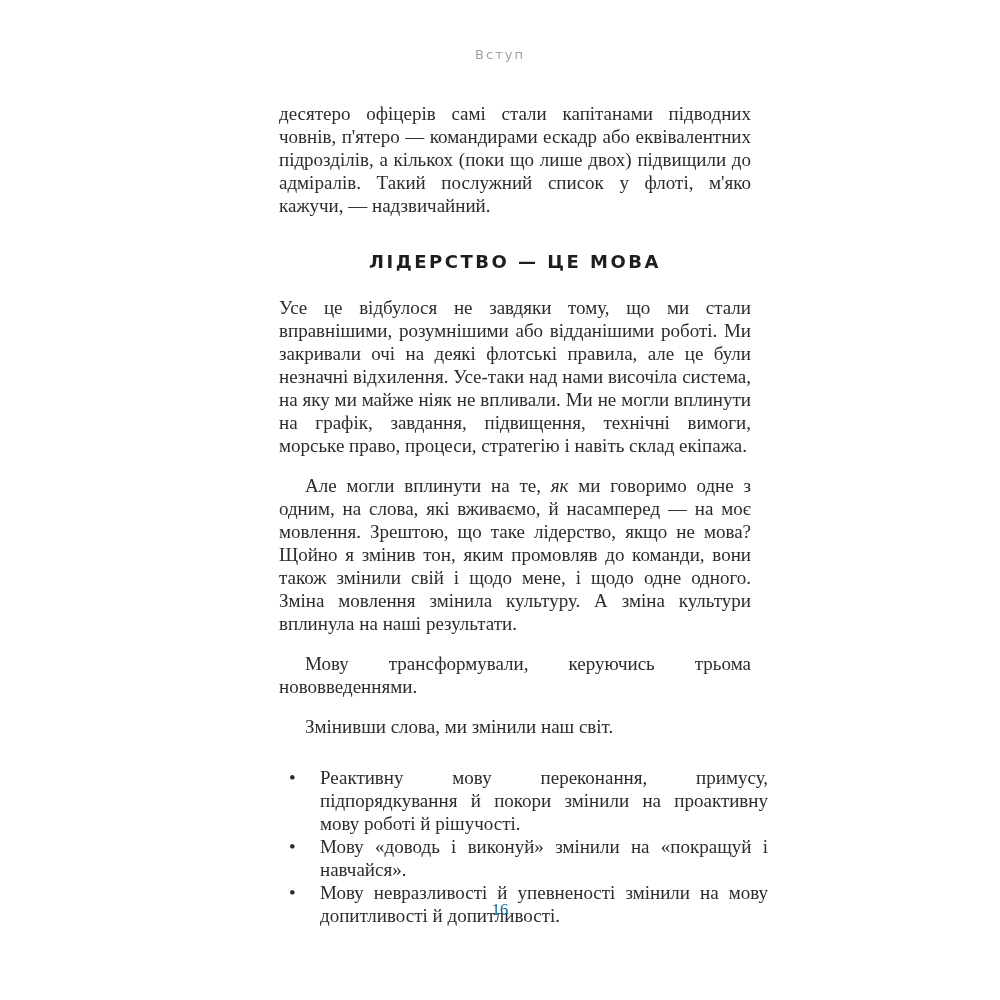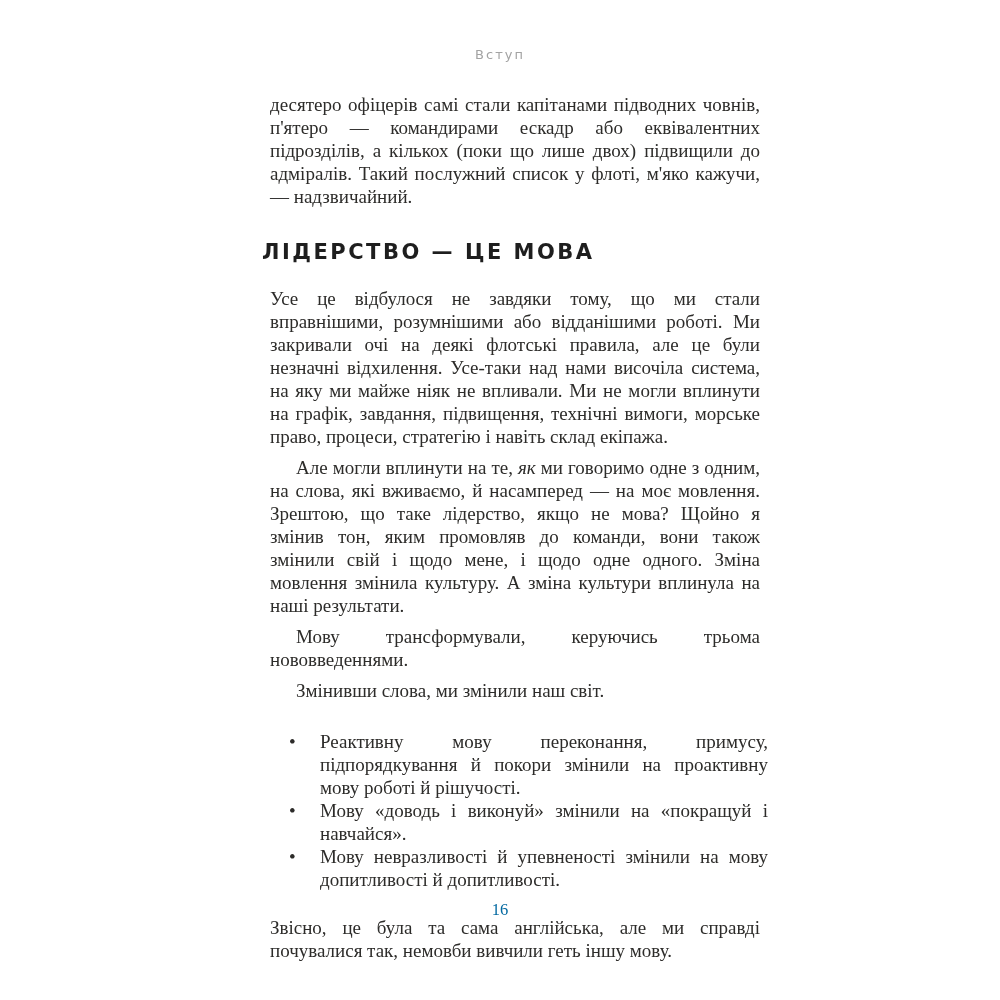--- a/index.html
+++ b/index.html
@@ -26,29 +26,29 @@
   }
   .column {
     position: absolute;
     top: 85px;
     left: 262px;
     width: 506px;
     font-size: 19px;
     line-height: 23px;
     text-align: justify;
   }
-  .column p { margin: 8px; }
+  .column p { margin: 17px; }
   .column p.indent { text-indent: 26px; }
   h2.section-heading {
     font-family: "DejaVu Sans", "Liberation Sans", sans-serif;
     font-weight: bold;
-    font-size: 21px;
+    font-size: 18px;
     letter-spacing: 2.5px;
     line-height: 21px;
-    text-align: left;
+    text-align: center;
     color: #1e1e1e;
     margin: 34px 0 24px 0;
   }
   ul.bullet-list {
     list-style: none;
     margin: 28px 0 25px 0;
     padding: 0;
   }
   ul.bullet-list li {
     position: relative;
@@ -100,20 +100,19 @@
       <li>
         <span class="bullet-glyph">•</span>
         <span>Мову «доводь і виконуй» змінили на «покращуй і навчайся».</span>
       </li>
       <li>
         <span class="bullet-glyph">•</span>
         <span>Мову невразливості й упевненості змінили на мову допитливості й допитливості.</span>
       </li>
     </ul>
 
-    <p>Звісно, це була та сама англійська, але ми справді почувалися так, немовби вивчили геть іншу мову.</p>
 
 
   </div>
 
   <div class="page-number">16</div>
 
 </div>
 
 </body></html>

